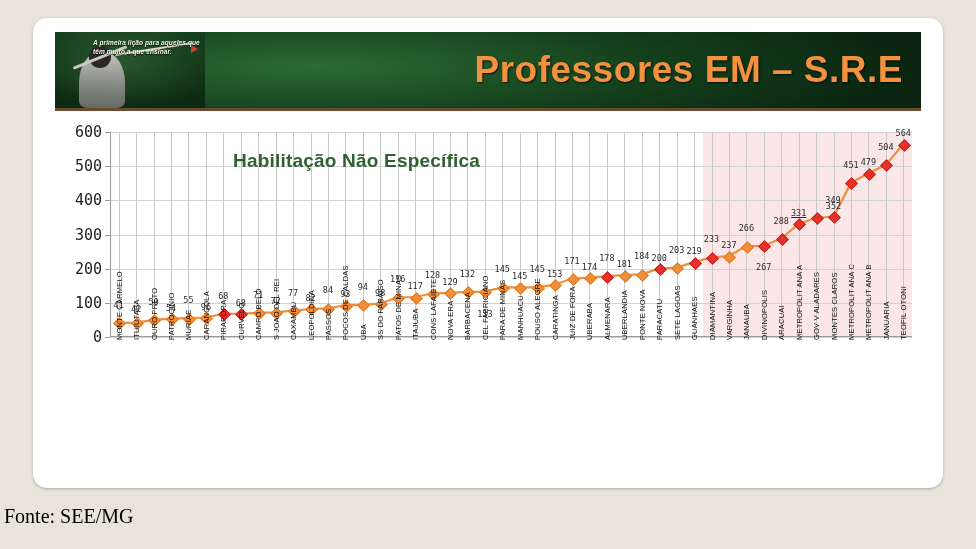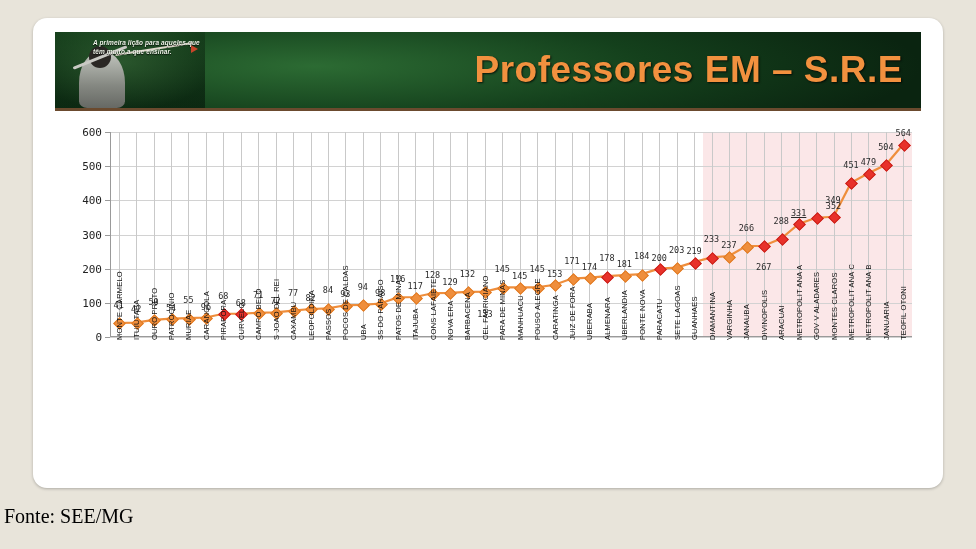--- a/index.html
+++ b/index.html
@@ -83,21 +83,21 @@
   }
   .axis-y{
     position:absolute;left:0;top:0;bottom:0;width:1px;background:#9a9a9a;
   }
   .ytick{
     position:absolute;left:-5px;width:5px;height:1px;background:#9a9a9a;
   }
   .ylabel{
     position:absolute;right:calc(100% + 8px);
     transform:translateY(-50%);
-    font-size:11px;color:#222;font-family:"DejaVu Sans Mono",monospace;
+    font-size:15px;color:#222;font-family:"DejaVu Sans Mono",monospace;
     white-space:nowrap;
   }
   .cat-tick{
     position:absolute;top:0;bottom:0;width:1px;background:#c9c9c9;
   }
   .axis-bottom{
     position:absolute;left:0;right:0;bottom:0;height:1px;background:#9a9a9a;
   }
   .marker{
     position:absolute;width:7px;height:7px;margin-left:-3.5px;margin-top:-3.5px;
@@ -355,17 +355,18 @@
         <div class="xlabel" style="left: 653.804px;">DIVINOPOLIS</div>
         <div class="xlabel" style="left: 671.239px;">ARACUAI</div>
         <div class="xlabel" style="left: 688.674px;">METROPOLIT ANA A</div>
         <div class="xlabel" style="left: 706.109px;">GOV V ALADARES</div>
         <div class="xlabel" style="left: 723.543px;">MONTES CLAROS</div>
         <div class="xlabel" style="left: 740.978px;">METROPOLIT ANA C</div>
         <div class="xlabel" style="left: 758.413px;">METROPOLIT ANA B</div>
         <div class="xlabel" style="left: 775.848px;">JANUARIA</div>
         <div class="xlabel" style="left: 793.283px;">TEOFIL OTONI</div>
       </div>
+    <div class="chart-title">Habilitação Não Específica</div>
   </div>
 
 </div>
 
 <div class="fonte">Fonte: SEE/MG</div>
 
 </body></html>

